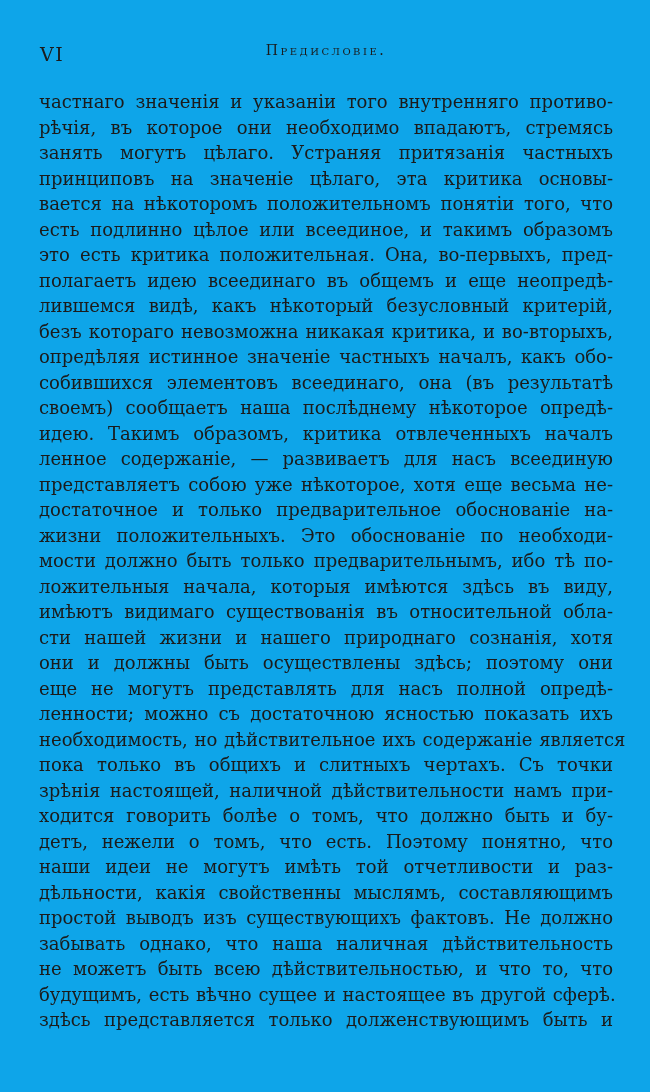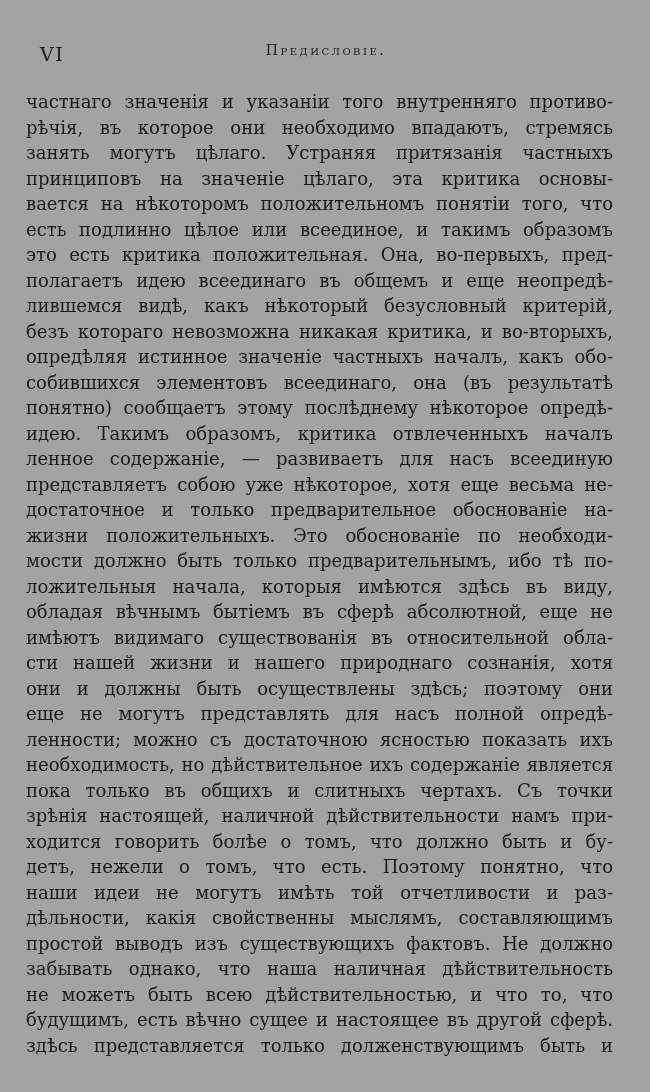--- a/index.html
+++ b/index.html
@@ -2,21 +2,21 @@
 <html><head>
 <meta charset="utf-8">
 <style>
   html, body { margin: 0; padding: 0; }
   body { background: #e8e6e2; }
   .page {
     position: relative;
     width: 650px;
     height: 1092px;
     margin: 0 auto;
-    background: #a3a3a3;
+    background: #0ea5e9;
     color: #1b1b1b;
     font-family: "DejaVu Serif", serif;
     overflow: hidden;
     box-sizing: border-box;
   }
   .header {
     position: absolute;
     top: 42px;
     left: 40px;
     right: 38px;
@@ -32,21 +32,21 @@
   .header-title {
     display: block;
     text-align: center;
     font-size: 14px;
     font-variant: small-caps;
     letter-spacing: 2.5px;
   }
   .body-text {
     position: absolute;
     top: 89px;
-    left: 26px;
+    left: 39px;
     right: 37px;
   }
   .line {
     font-size: 18px;
     line-height: 25.5px;
     text-align: justify;
     text-align-last: justify;
     word-spacing: 1px;
     white-space: nowrap;
   }
@@ -66,29 +66,28 @@
       <div class="line">занять могутъ цѣлаго. Устраняя притязанія частныхъ</div>
       <div class="line">принциповъ на значеніе цѣлаго, эта критика основы-</div>
       <div class="line">вается на нѣкоторомъ положительномъ понятіи того, что</div>
       <div class="line">есть подлинно цѣлое или всеединое, и такимъ образомъ</div>
       <div class="line">это есть критика положительная. Она, во-первыхъ, пред-</div>
       <div class="line">полагаетъ идею всеединаго въ общемъ и еще неопредѣ-</div>
       <div class="line">лившемся видѣ, какъ нѣкоторый безусловный критерій,</div>
       <div class="line">безъ котораго невозможна никакая критика, и во-вторыхъ,</div>
       <div class="line">опредѣляя истинное значеніе частныхъ началъ, какъ обо-</div>
       <div class="line">собившихся элементовъ всеединаго, она (въ результатѣ</div>
-      <div class="line">понятно) сообщаетъ этому послѣднему нѣкоторое опредѣ-</div>
+      <div class="line">своемъ) сообщаетъ наша послѣднему нѣкоторое опредѣ-</div>
       <div class="line">идею. Такимъ образомъ, критика отвлеченныхъ началъ</div>
       <div class="line">ленное содержаніе, — развиваетъ для насъ всеединую</div>
       <div class="line">представляетъ собою уже нѣкоторое, хотя еще весьма не-</div>
       <div class="line">достаточное и только предварительное обоснованіе на-</div>
       <div class="line">жизни положительныхъ. Это обоснованіе по необходи-</div>
       <div class="line">мости должно быть только предварительнымъ, ибо тѣ по-</div>
       <div class="line">ложительныя начала, которыя имѣются здѣсь въ виду,</div>
-      <div class="line">обладая вѣчнымъ бытіемъ въ сферѣ абсолютной, еще не</div>
       <div class="line">имѣютъ видимаго существованія въ относительной обла-</div>
       <div class="line">сти нашей жизни и нашего природнаго сознанія, хотя</div>
       <div class="line">они и должны быть осуществлены здѣсь; поэтому они</div>
       <div class="line">еще не могутъ представлять для насъ полной опредѣ-</div>
       <div class="line">ленности; можно съ достаточною ясностью показать ихъ</div>
       <div class="line">необходимость, но дѣйствительное ихъ содержаніе является</div>
       <div class="line">пока только въ общихъ и слитныхъ чертахъ. Съ точки</div>
       <div class="line">зрѣнія настоящей, наличной дѣйствительности намъ при-</div>
       <div class="line">ходится говорить болѣе о томъ, что должно быть и бу-</div>
       <div class="line">детъ, нежели о томъ, что есть. Поэтому понятно, что</div>

